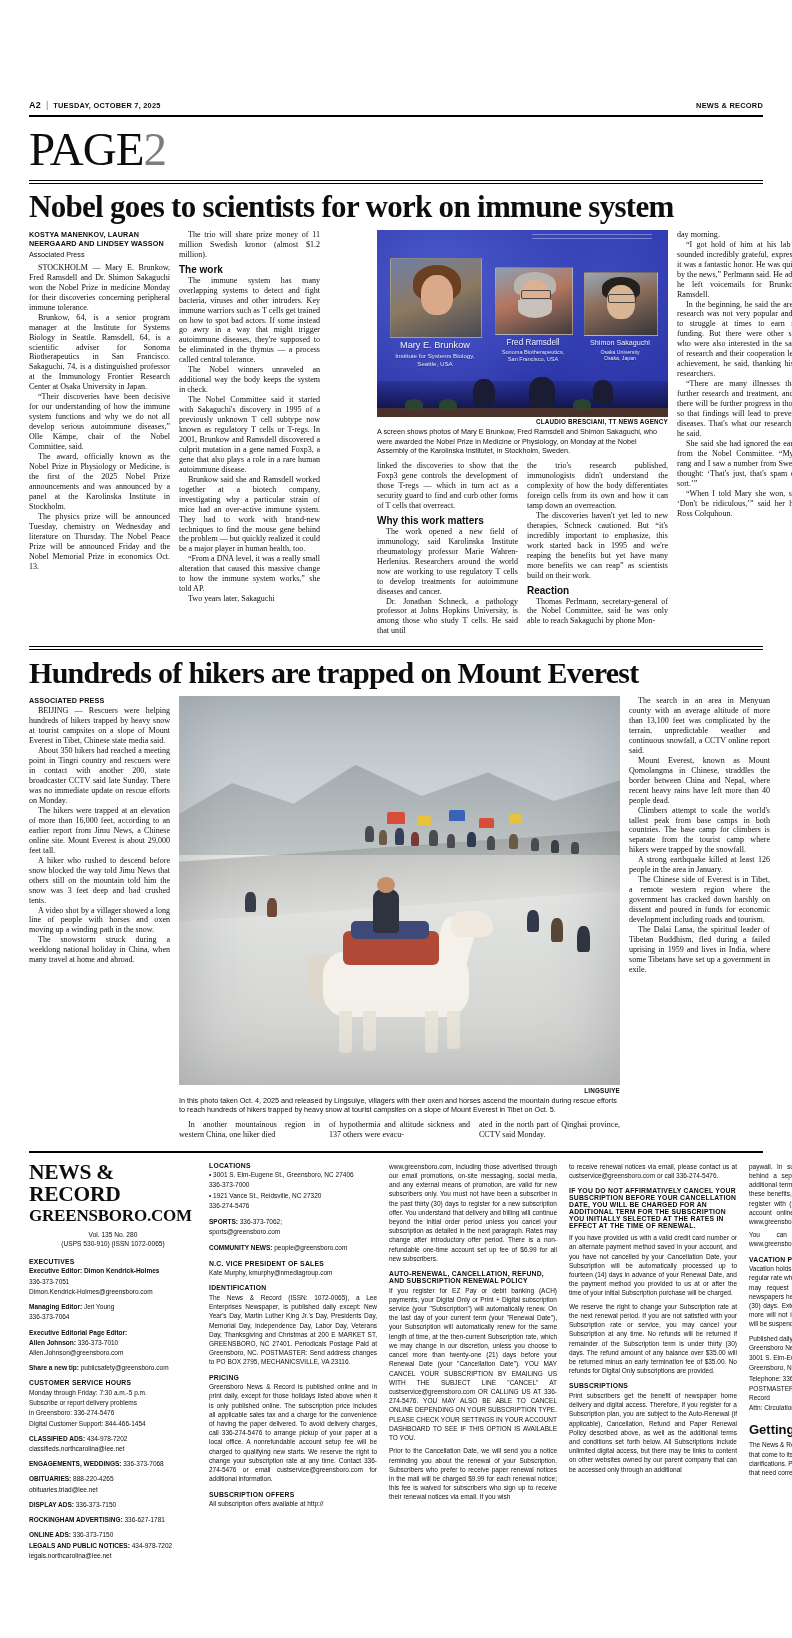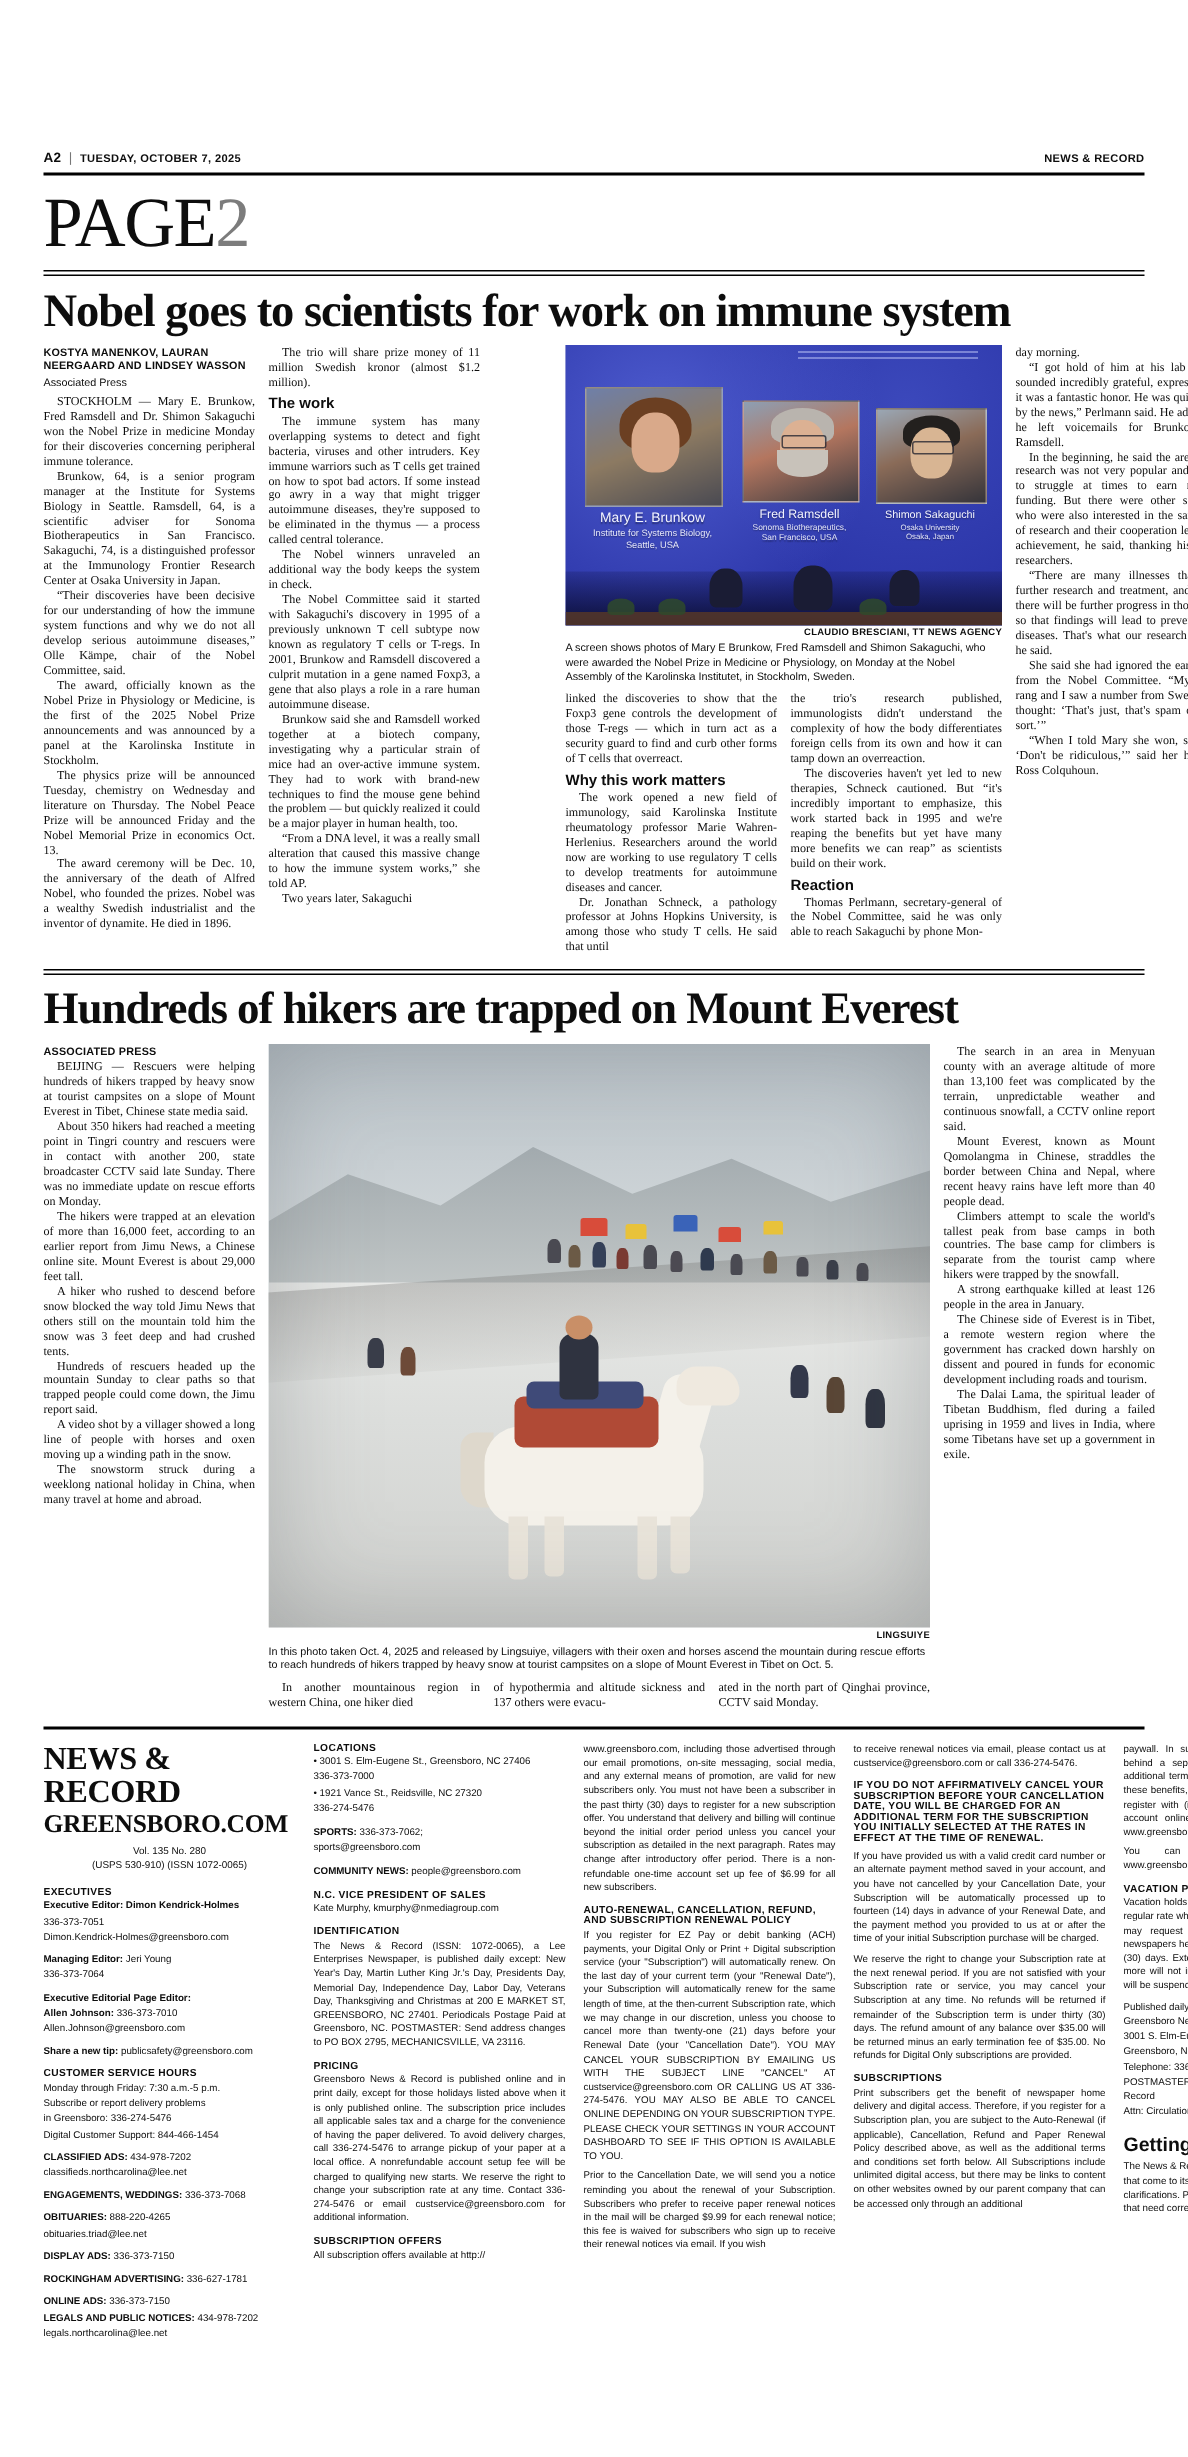--- a/index.html
+++ b/index.html
@@ -134,21 +134,20 @@
   <div class="cols art">
 
     <div class="col">
       <div class="byline">KOSTYA MANENKOV, LAURAN NEERGAARD AND LINDSEY WASSON</div>
       <div class="byline-org">Associated Press</div>
       <p class="ind">STOCKHOLM — Mary E. Brunkow, Fred Ramsdell and Dr. Shimon Sakaguchi won the Nobel Prize in medicine Monday for their discoveries concerning peripheral immune tolerance.</p>
       <p class="ind">Brunkow, 64, is a senior program manager at the Institute for Systems Biology in Seattle. Ramsdell, 64, is a scientific adviser for Sonoma Biotherapeutics in San Francisco. Sakaguchi, 74, is a distinguished professor at the Immunology Frontier Research Center at Osaka University in Japan.</p>
       <p class="ind">“Their discoveries have been decisive for our understanding of how the immune system functions and why we do not all develop serious autoimmune diseases,” Olle Kämpe, chair of the Nobel Committee, said.</p>
       <p class="ind">The award, officially known as the Nobel Prize in Physiology or Medicine, is the first of the 2025 Nobel Prize announcements and was announced by a panel at the Karolinska Institute in Stockholm.</p>
       <p class="ind">The physics prize will be announced Tuesday, chemistry on Wednesday and literature on Thursday. The Nobel Peace Prize will be announced Friday and the Nobel Memorial Prize in economics Oct. 13.</p>
-      <p class="ind">The award ceremony will be Dec. 10, the anniversary of the death of Alfred Nobel, who founded the prizes. Nobel was a wealthy Swedish industrialist and the inventor of dynamite. He died in 1896.</p>
     </div>
 
     <div class="col">
       <p class="ind">The trio will share prize money of 11 million Swedish kronor (almost $1.2 million).</p>
       <div class="subhead">The work</div>
       <p class="ind">The immune system has many overlapping systems to detect and fight bacteria, viruses and other intruders. Key immune warriors such as T cells get trained on how to spot bad actors. If some instead go awry in a way that might trigger autoimmune diseases, they're supposed to be eliminated in the thymus — a process called central tolerance.</p>
       <p class="ind">The Nobel winners unraveled an additional way the body keeps the system in check.</p>
       <p class="ind">The Nobel Committee said it started with Sakaguchi's discovery in 1995 of a previously unknown T cell subtype now known as regulatory T cells or T-regs. In 2001, Brunkow and Ramsdell discovered a culprit mutation in a gene named Foxp3, a gene that also plays a role in a rare human autoimmune disease.</p>
       <p class="ind">Brunkow said she and Ramsdell worked together at a biotech company, investigating why a particular strain of mice had an over-active immune system. They had to work with brand-new techniques to find the mouse gene behind the problem — but quickly realized it could be a major player in human health, too.</p>
       <p class="ind">“From a DNA level, it was a really small alteration that caused this massive change to how the immune system works,” she told AP.</p>
@@ -235,21 +234,20 @@
   <div class="rule-dbl" style="margin-top:10px;"></div>
   <h1 class="hl hl2">Hundreds of hikers are trapped on Mount Everest</h1>
 
   <div class="cols art">
     <div class="col">
       <div class="byline">ASSOCIATED PRESS</div>
       <p class="ind">BEIJING — Rescuers were helping hundreds of hikers trapped by heavy snow at tourist campsites on a slope of Mount Everest in Tibet, Chinese state media said.</p>
       <p class="ind">About 350 hikers had reached a meeting point in Tingri country and rescuers were in contact with another 200, state broadcaster CCTV said late Sunday. There was no immediate update on rescue efforts on Monday.</p>
       <p class="ind">The hikers were trapped at an elevation of more than 16,000 feet, according to an earlier report from Jimu News, a Chinese online site. Mount Everest is about 29,000 feet tall.</p>
       <p class="ind">A hiker who rushed to descend before snow blocked the way told Jimu News that others still on the mountain told him the snow was 3 feet deep and had crushed tents.</p>
-      <p class="ind">Hundreds of rescuers headed up the mountain Sunday to clear paths so that trapped people could come down, the Jimu report said.</p>
       <p class="ind">A video shot by a villager showed a long line of people with horses and oxen moving up a winding path in the snow.</p>
       <p class="ind">The snowstorm struck during a weeklong national holiday in China, when many travel at home and abroad.</p>
     </div>
 
     <div class="col" style="width:441px;flex:0 0 441px;">
       <div class="ev-photo">
         <div class="sky"></div>
         <div class="ridge"></div>
         <div class="snowfield"></div>
         <div class="trail"></div>

